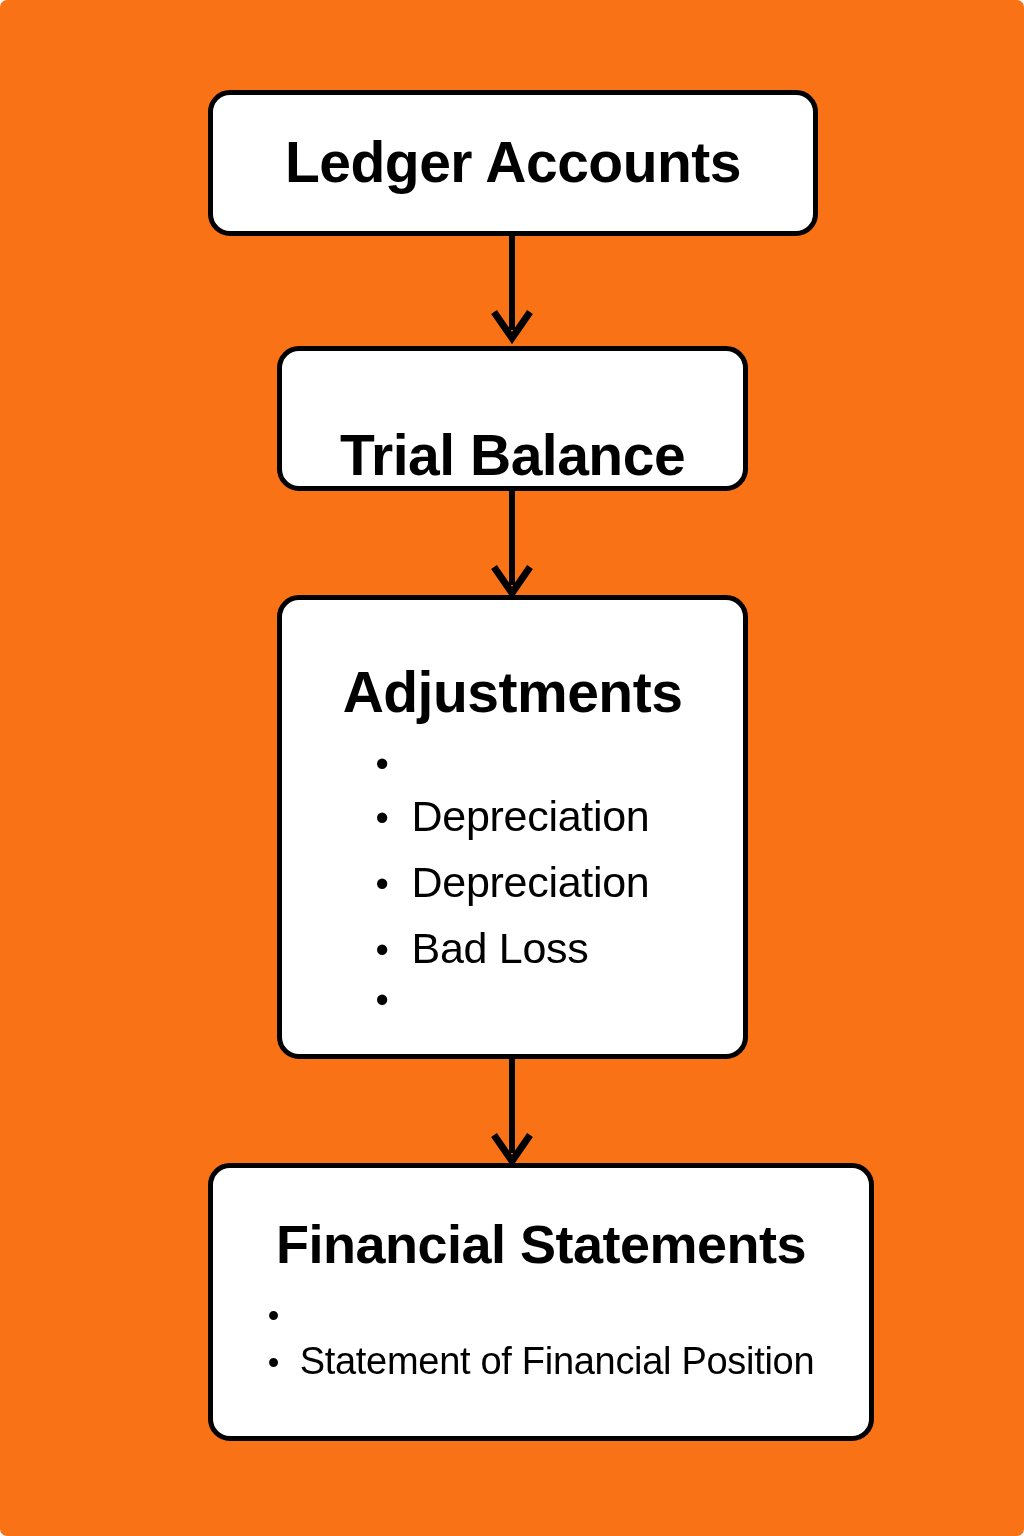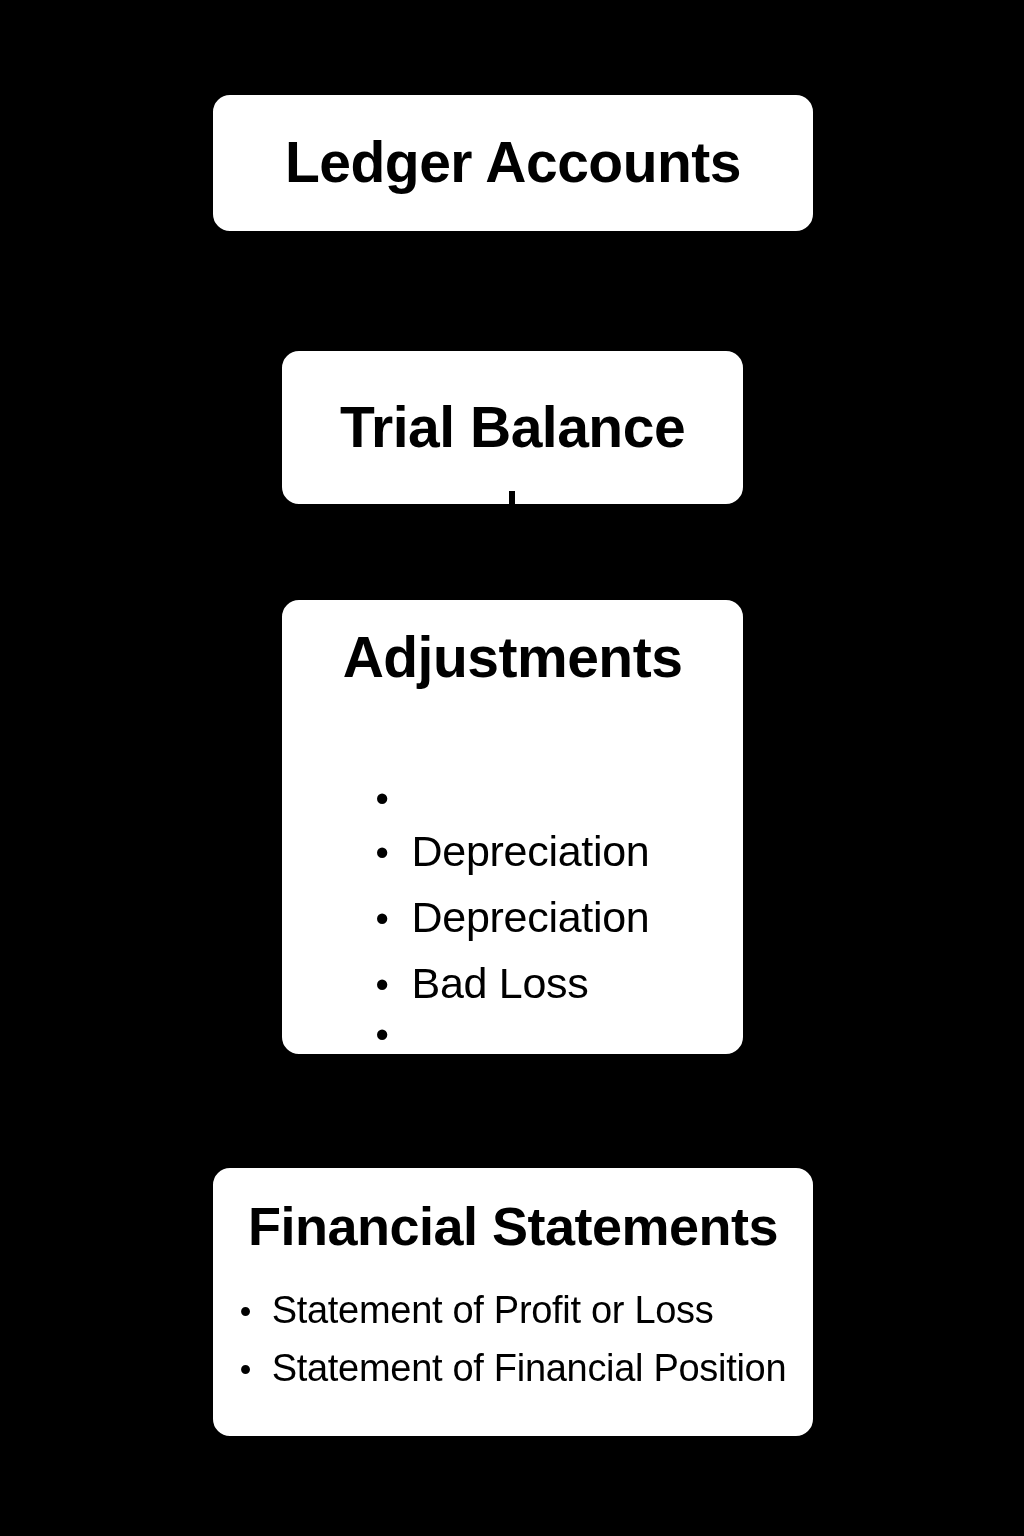--- a/index.html
+++ b/index.html
@@ -12,21 +12,22 @@
     height: 1536px;
     overflow: hidden;
     font-family: "Liberation Sans", sans-serif;
     color: #000000;
   }
 
   #canvas {
     position: relative;
     width: 1024px;
     height: 1536px;
-    background: #000000;
+    background: #f97316;
+    border-radius: 7px;
   }
 
   
   .node {
     position: absolute;
     box-sizing: border-box;
     border: 5px solid #000000;
     border-radius: 22px;
     background: #ffffff;
     display: flex;
@@ -69,56 +70,56 @@
     height: 146px;
     justify-content: center;
   }
   #node-ledger .node-title { font-size: 57px; }
 
   
   #node-trial {
     left: 277px;
     top: 346px;
     width: 471px;
-    height: 163px;
-    justify-content: center;
+    height: 145px;
+    justify-content: flex-end;
   }
   #node-trial .node-title { font-size: 57px; }
 
   
   #node-adjustments {
     left: 277px;
     top: 595px;
     width: 471px;
     height: 464px;
-    justify-content: space-between;
+    justify-content: center;
     padding-top: 28px;
   }
   #node-adjustments .node-title { font-size: 57px; }
   #node-adjustments .bullet-list {
     margin-top: 22px;
   }
   #node-adjustments .bullet-item {
     font-size: 43px;
     line-height: 66px;
   }
   #node-adjustments .bullet-dot {
     font-size: 38px;
     width: 36px;
     text-align: left;
   }
 
   
   #node-financial {
     left: 208px;
     top: 1163px;
-    width: 610px;
+    width: 666px;
     height: 278px;
     justify-content: flex-start;
-    padding-top: 30px;
+    padding-top: 48px;
   }
   #node-financial .node-title { font-size: 54px; }
   #node-financial .bullet-list {
     margin-top: 26px;
   }
   #node-financial .bullet-item {
     font-size: 38px;
     line-height: 58px;
   }
   #node-financial .bullet-dot {
@@ -184,21 +185,20 @@
   <svg class="arrow" width="1024" height="1536" viewBox="0 0 1024 1536" style="pointer-events:none;">
     <line x1="512" y1="1059" x2="512" y2="1153" stroke="#000000" stroke-width="6"></line>
     <polyline points="494,1135 512,1161 530,1135" fill="none" stroke="#000000" stroke-width="7" stroke-linecap="butt" stroke-linejoin="miter"></polyline>
   </svg>
 
   <div class="node" id="node-financial">
     <div class="node-title">Financial Statements</div>
     <ul class="bullet-list">
       <li class="bullet-item">
         <span class="bullet-dot">•</span>
-        <span class="bullet-text">Statement of Profit or Loss</span>
       </li>
       <li class="bullet-item">
         <span class="bullet-dot">•</span>
         <span class="bullet-text">Statement of Financial Position</span>
       </li>
     </ul>
   </div>
 
 </div>
 

